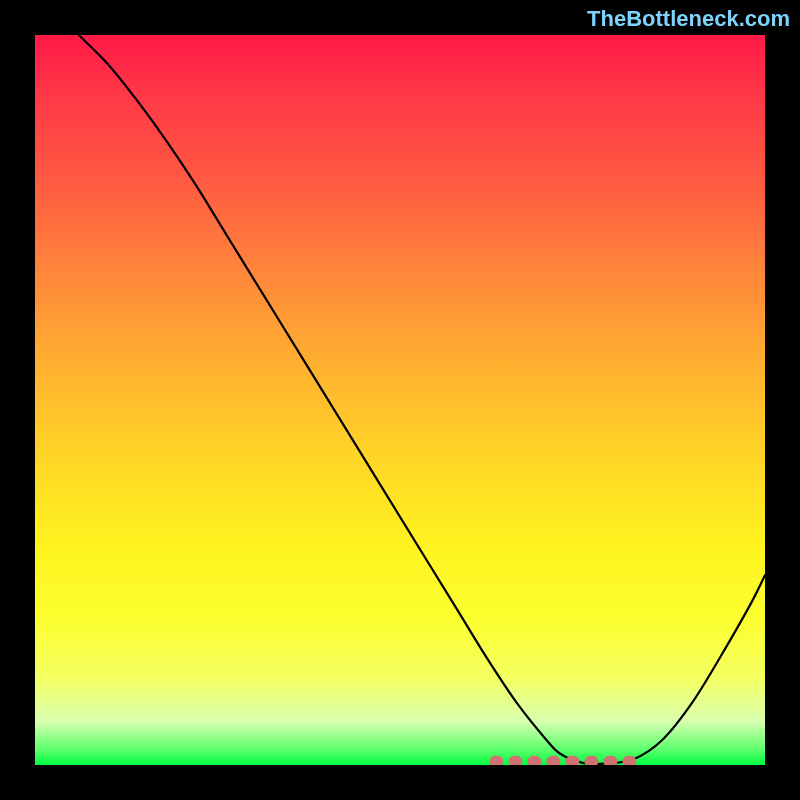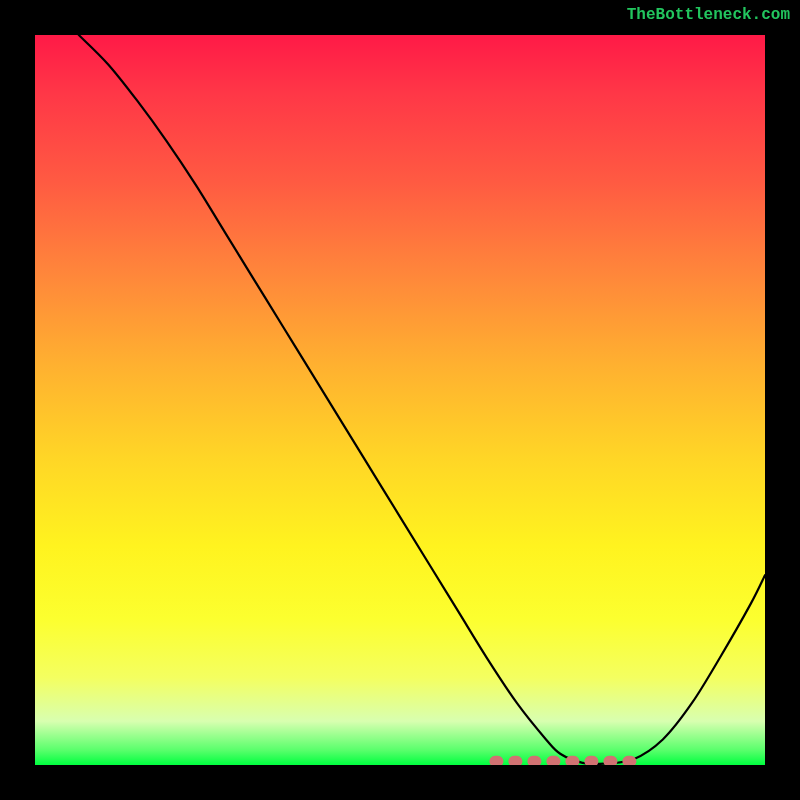--- a/index.html
+++ b/index.html
@@ -28,24 +28,24 @@
       #f4ff60 88%,
       #d8ffb0 94%,
       #58ff6b 98%,
       #00ff3f 100%
     );
   }
   .watermark {
     position: absolute;
     top: 6px;
     right: 10px;
-    font-family: Liberation Mono, monospace;
-    font-size: 16px;
+    font-family: Liberation Sans, sans-serif;
+    font-size: 22px;
     font-weight: bold;
-    color: #22c55e;
+    color: #7dd3fc;
     letter-spacing: 0px;
   }
   svg.curve {
     position: absolute;
     left: 0;
     top: 0;
     width: 730px;
     height: 730px;
   }
   svg.band {

